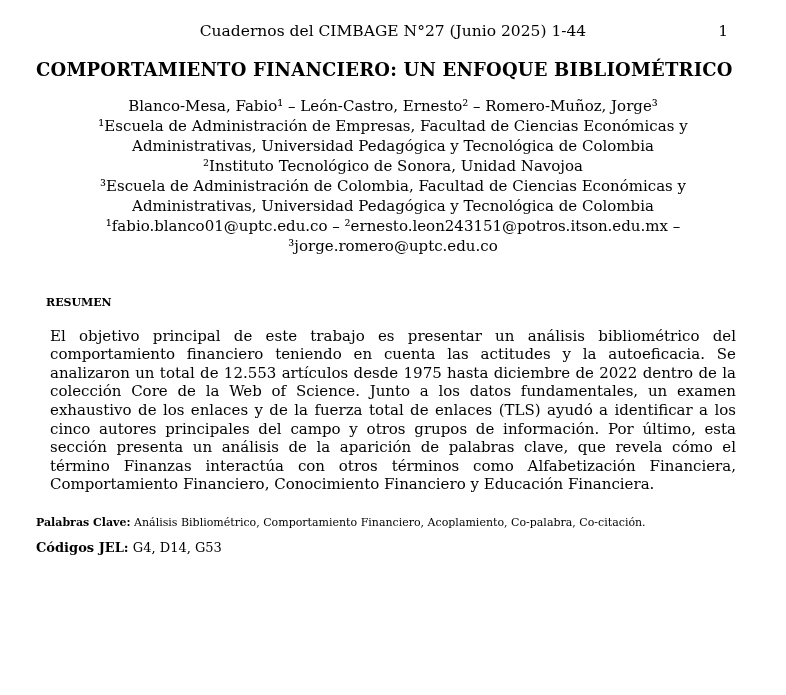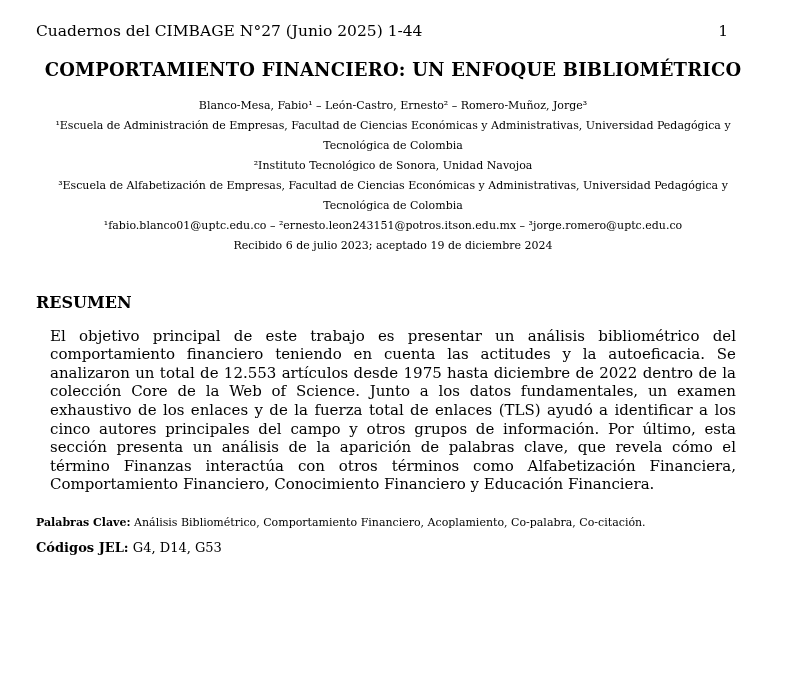--- a/index.html
+++ b/index.html
@@ -14,49 +14,49 @@
     width: 786px;
     height: 695px;
     box-sizing: border-box;
     padding: 0 36px;
     overflow: hidden;
     background: #ffffff;
   }
   .header {
     position: relative;
     margin-top: 22px;
-    text-align: left;
+    text-align: center;
     font-size: 15.5px;
     line-height: 19px;
   }
   .header .pagenum {
     position: absolute;
     right: 22px;
     top: 0;
   }
   .title {
     margin: 17px 0 0 0;
-    text-align: center;
+    text-align: left;
     font-size: 18px;
     font-weight: bold;
     letter-spacing: 0.2px;
     white-space: nowrap;
     line-height: 24px;
   }
   .authors {
     margin: 14px auto 0 auto;
     max-width: 680px;
     text-align: center;
-    font-size: 11px;
+    font-size: 15px;
     line-height: 20px;
   }
   .authors p { margin: 0; }
   .resumen-heading {
-    margin: 38px 0 0 0;
-    font-size: 16px;
+    margin: 38px 0 0 10px;
+    font-size: 11px;
     font-weight: bold;
     line-height: 18.6px;
   }
   .abstract-body {
     margin: 14px;
     font-size: 15px;
     line-height: 18.6px;
     text-align: justify;
   }
   .kw {
@@ -82,23 +82,22 @@
     <span>Cuadernos del CIMBAGE N°27 (Junio 2025) 1-44</span>
     <span class="pagenum">1</span>
   </div>
 
   <h1 class="title">COMPORTAMIENTO FINANCIERO: UN ENFOQUE BIBLIOMÉTRICO</h1>
 
   <div class="authors">
     <p>Blanco-Mesa, Fabio¹ – León-Castro, Ernesto² – Romero-Muñoz, Jorge³</p>
     <p>¹Escuela de Administración de Empresas, Facultad de Ciencias Económicas y Administrativas, Universidad Pedagógica y Tecnológica de Colombia</p>
     <p>²Instituto Tecnológico de Sonora, Unidad Navojoa</p>
-    <p>³Escuela de Alfabetización de Empresas, Facultad de Ciencias Económicas y Administrativas, Universidad Pedagógica y Tecnológica de Colombia</p>
+    <p>³Escuela de Administración de Colombia, Facultad de Ciencias Económicas y Administrativas, Universidad Pedagógica y Tecnológica de Colombia</p>
     <p>¹fabio.blanco01@uptc.edu.co – ²ernesto.leon243151@potros.itson.edu.mx – ³jorge.romero@uptc.edu.co</p>
-    <p>Recibido 6 de julio 2023; aceptado 19 de diciembre 2024</p>
   </div>
 
   <p class="resumen-heading">RESUMEN</p>
 
   <p class="abstract-body">El objetivo principal de este trabajo es presentar un análisis bibliométrico del comportamiento financiero teniendo en cuenta las actitudes y la autoeficacia. Se analizaron un total de 12.553 artículos desde 1975 hasta diciembre de 2022 dentro de la colección Core de la Web of Science. Junto a los datos fundamentales, un examen exhaustivo de los enlaces y de la fuerza total de enlaces (TLS) ayudó a identificar a los cinco autores principales del campo y otros grupos de información. Por último, esta sección presenta un análisis de la aparición de palabras clave, que revela cómo el término Finanzas interactúa con otros términos como Alfabetización Financiera, Comportamiento Financiero, Conocimiento Financiero y Educación Financiera.</p>
 
   <p class="kw"><b>Palabras Clave:</b><span> Análisis Bibliométrico, Comportamiento Financiero, Acoplamiento, Co-palabra, Co-citación.</span></p>
 
   <p class="jel"><b>Códigos JEL:</b><span> G4, D14, G53</span></p>
 

